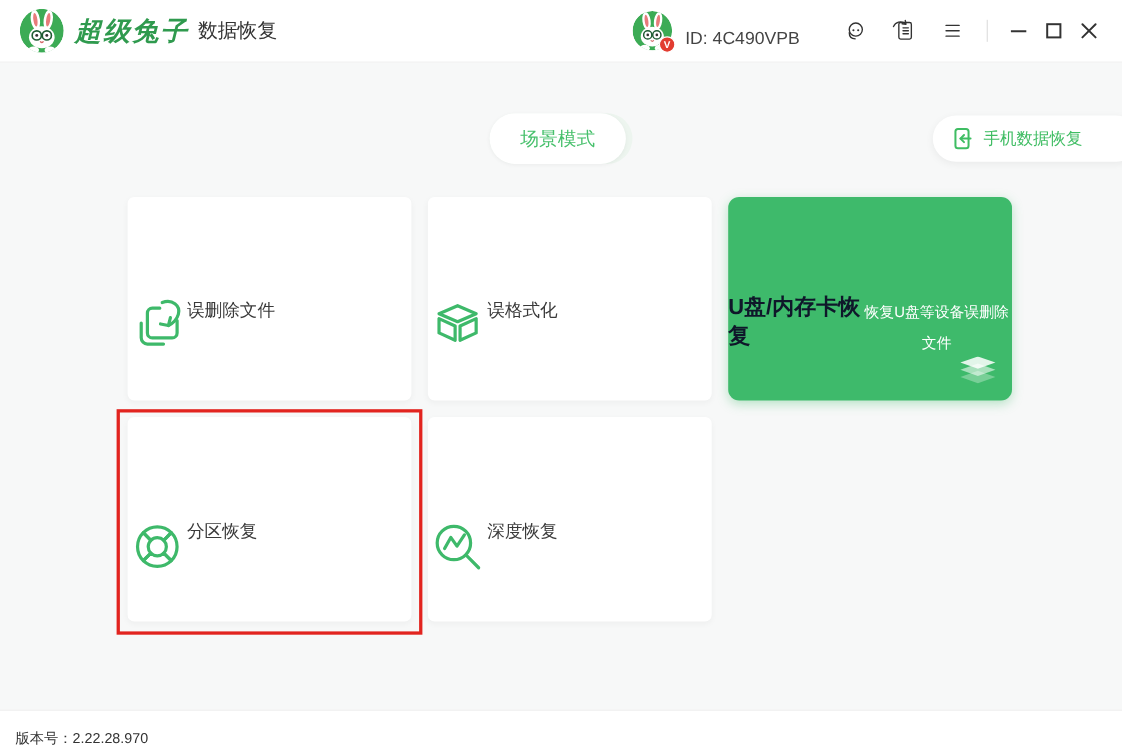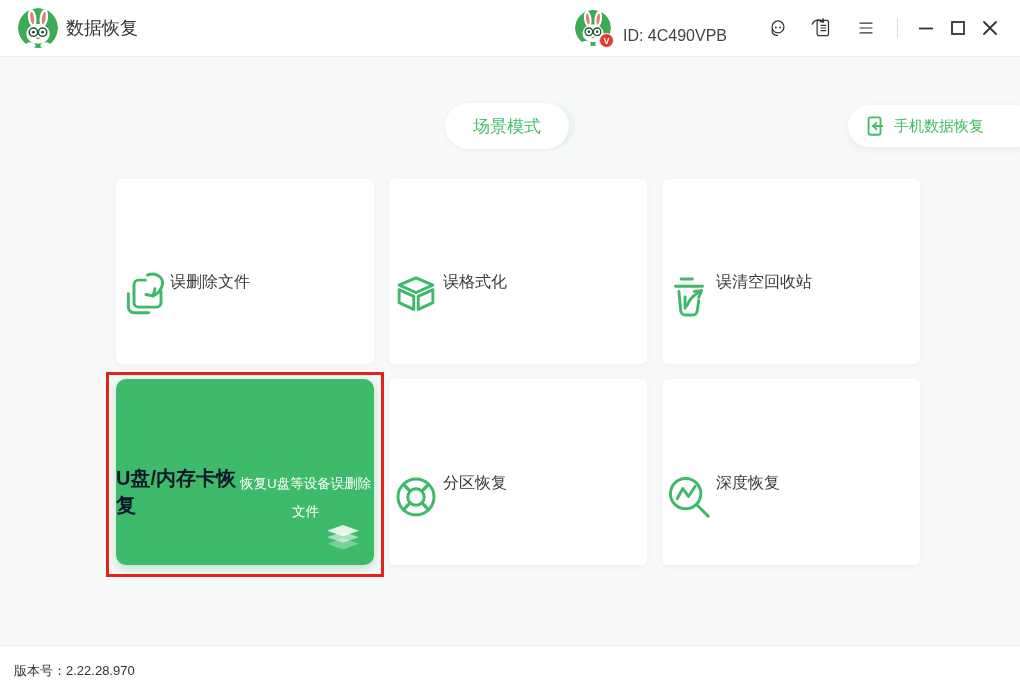--- a/index.html
+++ b/index.html
@@ -112,20 +112,21 @@
         <ellipse cx="33" cy="45" rx="6" ry="4" fill="#ffffff"></ellipse>
       </g>
     </g>
   </defs>
 </svg>
 
 <div class="header">
   <svg class="logo" viewBox="0 0 48 48">
       <use href="#rabbit"></use>
     </svg>
+  <span class="brand">超级兔子</span>
   <span class="product">数据恢复</span>
   <div class="header-spacer"></div>
 
   <div class="avatar-wrap">
     <svg class="logo" viewBox="0 0 48 48">
         <use href="#rabbit"></use>
       </svg>
     <div class="v-badge">V</div>
   </div>
   <span class="uid">ID: 4C490VPB</span>
@@ -204,31 +205,20 @@
 
     <div class="card">
       <svg class="cicon" viewBox="0 0 48 48">
         <path class="gstroke" d="M24,7 L39,13.5 L24,20 L9,13.5 Z"></path>
         <path class="gstroke" d="M9,17.5 V29 L22,35 V23.5 Z"></path>
         <path class="gstroke" d="M39,17.5 V29 L26,35 V23.5 Z"></path>
       </svg>
       <div class="clabel">误格式化</div>
     </div>
 
-    <div class="card">
-      <svg class="cicon" viewBox="0 0 48 48">
-        <path class="gstroke" d="M17,8 h10"></path>
-        <path class="gstroke" d="M12,14.5 h24"></path>
-        <path class="gstroke" d="M15,19 l1.7,17.5 a4,4 0 0 0 4,3.5 h6.6 a4,4 0 0 0 4,-3.5 L32.6,27"></path>
-        <path class="gstroke" d="M20.5,24 v10"></path>
-        <path class="gstroke" d="M22,32 C24,26.5 28.5,21.5 35,18.5"></path>
-        <path class="gstroke" d="M35,18.5 l-6.3,0.5 M35,18.5 l-2.3,5.9"></path>
-      </svg>
-      <div class="clabel">误清空回收站</div>
-    </div>
 
     <div class="card green">
       <div class="gtitle">U盘/内存卡恢复</div>
       <div class="gdesc">
         <div>恢复U盘等设备误删除文件</div>
       </div>
       <svg class="stack" viewBox="0 0 40 32">
         <polygon points="20,0 37,6 20,12 3,6" fill="#ffffff" opacity="0.85"></polygon>
         <polygon points="20,7 37,13 20,19 3,13" fill="#ffffff" opacity="0.55"></polygon>
         <polygon points="20,14 37,20 20,26 3,20" fill="#ffffff" opacity="0.3"></polygon>

